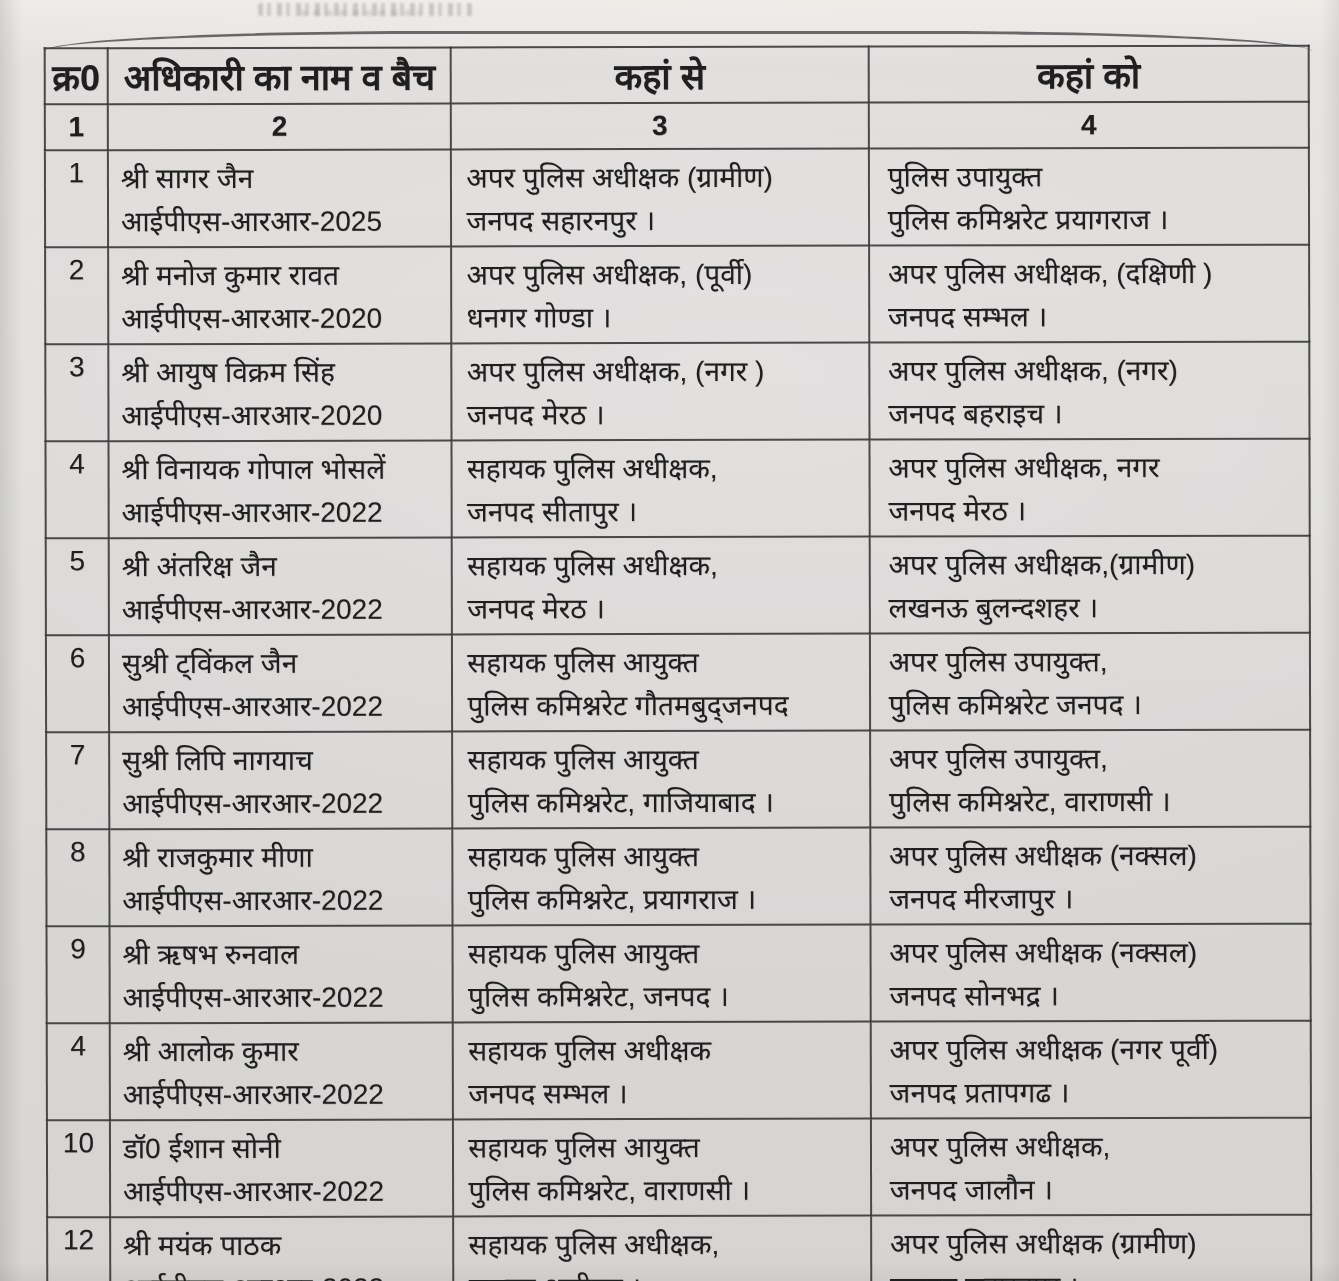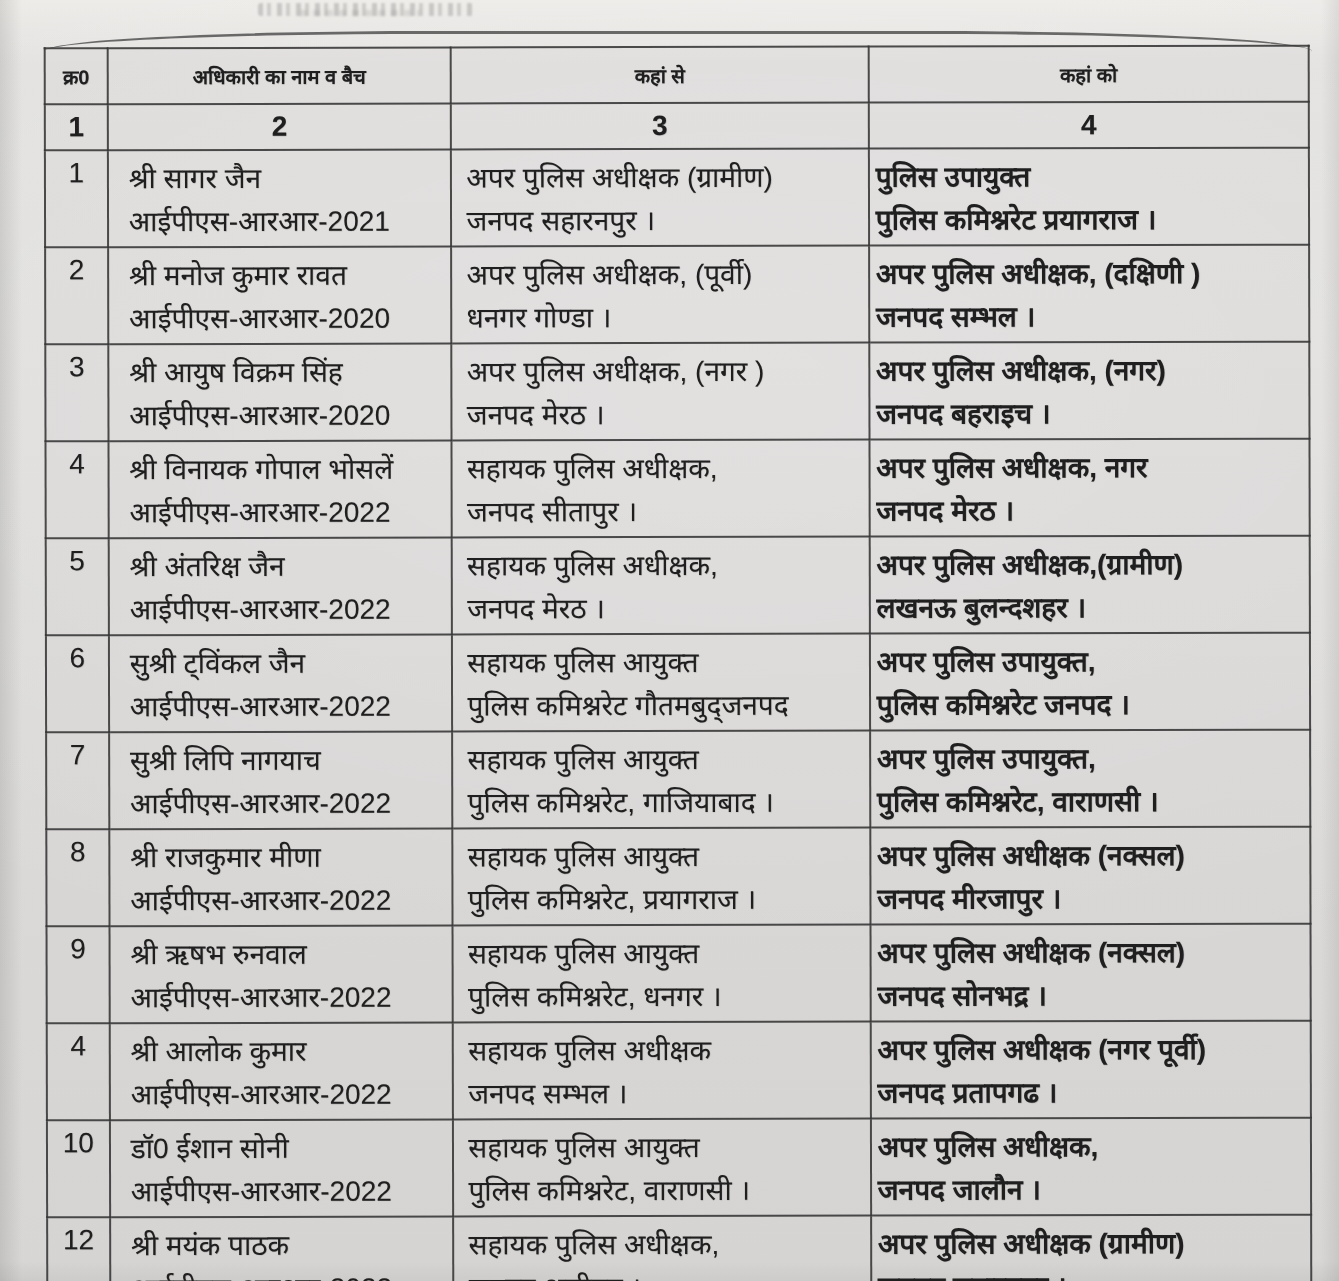--- a/index.html
+++ b/index.html
@@ -78,21 +78,21 @@
     transform: rotate(-0.12deg);
     color: #1f1f1f;
   }
   .scan-table td, .scan-table th {
     border: 2px solid rgba(52,52,52,0.88);
     vertical-align: top;
     background: rgba(210,209,207,0.25);
   }
   .scan-table th {
     height: 54px;
-    font-size: 20px;
+    font-size: 36px;
     font-weight: bold;
     text-align: center;
     vertical-align: middle;
     padding: 0;
   }
   tr.num-row td {
     height: 44px;
     font-size: 28px;
     font-weight: 600;
     text-align: center;
@@ -106,23 +106,23 @@
   }
   .cell-line {
     line-height: 43px;
     white-space: nowrap;
   }
   td.sno-cell {
     text-align: center;
     padding-top: 12px;
     font-size: 27px;
   }
-  td.name-cell { padding-left: 20px; }
+  td.name-cell { padding-left: 12px; }
   td.from-cell { padding-left: 14px; }
-  td.to-cell   { padding-left: 6px; font-weight: bold; }
+  td.to-cell   { padding-left: 18px; }
   .scan-text {
     text-shadow: 0.4px 0.4px 0.7px rgba(45,45,45,0.35);
   }
 </style>
 </head>
 <body>
 
 <div class="page">
 
   <div class="top-smudge"></div>
@@ -148,21 +148,21 @@
         <td>2</td>
         <td>3</td>
         <td>4</td>
       </tr>
     </thead>
     <tbody>
     <tr class="data-row">
       <td class="sno-cell">1</td>
       <td class="name-cell">
         <div class="cell-line">श्री सागर जैन</div>
-        <div class="cell-line">आईपीएस-आरआर-2021</div>
+        <div class="cell-line">आईपीएस-आरआर-2025</div>
       </td>
       <td class="from-cell">
         <div class="cell-line">अपर पुलिस अधीक्षक (ग्रामीण)</div>
         <div class="cell-line">जनपद सहारनपुर ।</div>
       </td>
       <td class="to-cell">
         <div class="cell-line">पुलिस उपायुक्त</div>
         <div class="cell-line">पुलिस कमिश्नरेट  प्रयागराज ।</div>
       </td>
     </tr>
@@ -280,21 +280,21 @@
     </tr>
 
     <tr class="data-row">
       <td class="sno-cell">9</td>
       <td class="name-cell">
         <div class="cell-line">श्री ऋषभ रुनवाल</div>
         <div class="cell-line">आईपीएस-आरआर-2022</div>
       </td>
       <td class="from-cell">
         <div class="cell-line">सहायक पुलिस आयुक्त</div>
-        <div class="cell-line">पुलिस कमिश्नरेट, धनगर ।</div>
+        <div class="cell-line">पुलिस कमिश्नरेट, जनपद ।</div>
       </td>
       <td class="to-cell">
         <div class="cell-line">अपर पुलिस अधीक्षक (नक्सल)</div>
         <div class="cell-line">जनपद सोनभद्र ।</div>
       </td>
     </tr>
 
     <tr class="data-row">
       <td class="sno-cell">4</td>
       <td class="name-cell">

